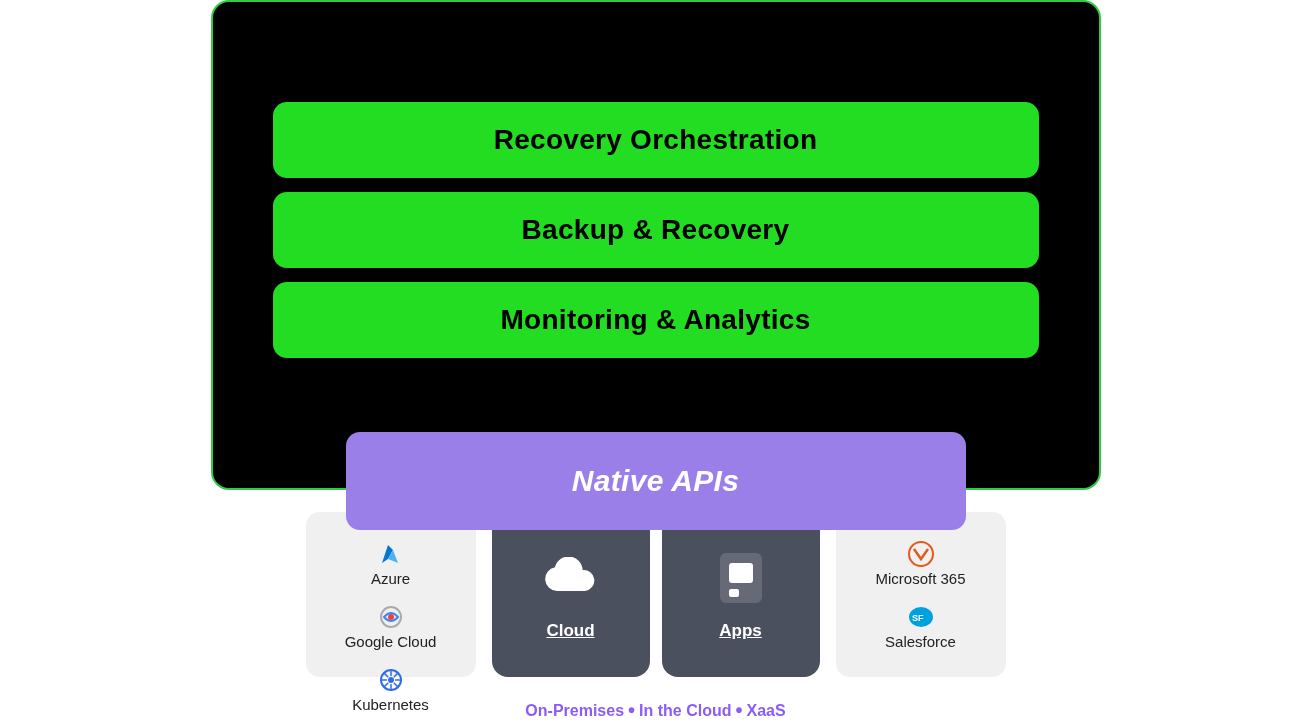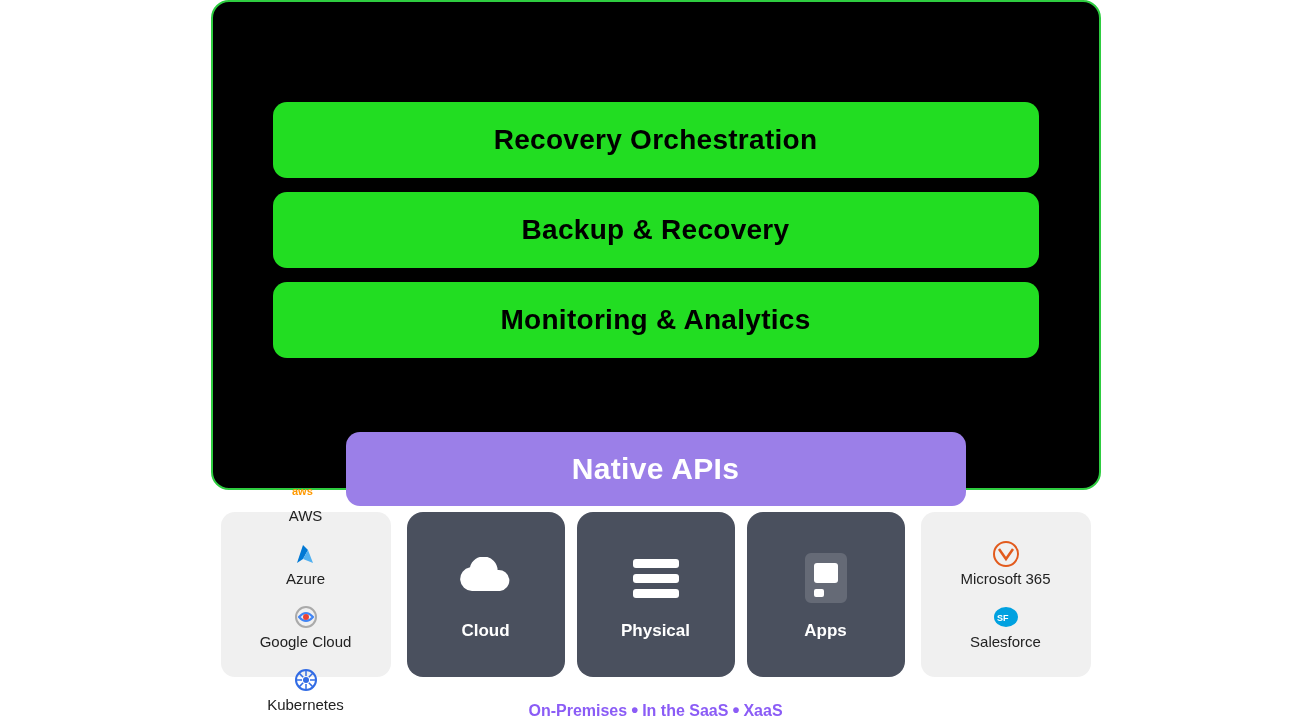--- a/index.html
+++ b/index.html
@@ -58,27 +58,28 @@
 
     
     .native-apis-bar {
       position: absolute;
       top: 432px;
       left: 50%;
       transform: translateX(-50%);
       width: 620px;
       background: #9b7fe8;
       border-radius: 14px;
-      padding: 20px 20px;
+      padding: 32px 20px;
       text-align: center;
       font-size: 30px;
       font-weight: 700;
       color: #fff;
       letter-spacing: 0.01em;
       z-index: 10;
+      font-style: italic;
     }
 
     
     .cards-row {
       position: absolute;
       top: 512px;
       left: 0;
       right: 0;
       width: 1311px;
       display: flex;
@@ -129,20 +130,21 @@
       border-radius: 16px;
       width: 158px;
       height: 165px;
       display: flex;
       flex-direction: column;
       align-items: center;
       justify-content: center;
       gap: 12px;
       margin: 0 6px;
       color: #fff;
+      text-decoration: underline;
     }
 
     .card-icon {
       width: 60px;
       height: 60px;
       display: flex;
       align-items: center;
       justify-content: center;
     }
 
@@ -248,30 +250,20 @@
     <div class="card">
       <div class="card-icon">
         <svg width="56" height="44" viewBox="0 0 56 44">
           <path d="M42 34H14a12 12 0 01-2-23.8 14 14 0 0127.6 2.8A10 10 0 0142 34z" fill="white"></path>
         </svg>
       </div>
       <span class="card-label">Cloud</span>
     </div>
 
 
-    <div class="card">
-      <div class="card-icon">
-        <svg width="54" height="48" viewBox="0 0 54 48">
-          <rect x="4" y="4" width="46" height="9" rx="3" fill="white"></rect>
-          <rect x="4" y="19" width="46" height="9" rx="3" fill="white"></rect>
-          <rect x="4" y="34" width="46" height="9" rx="3" fill="white"></rect>
-        </svg>
-      </div>
-      <span class="card-label">Physical</span>
-    </div>
 
     <div class="card">
       <div class="card-icon">
         <svg width="50" height="56" viewBox="0 0 50 56">
           <rect x="5" y="3" width="40" height="48" rx="5" fill="white" opacity="0.15" stroke="white" stroke-width="2"></rect>
           <rect x="13" y="12" width="24" height="20" rx="3" fill="white"></rect>
           <rect x="13" y="38" width="10" height="8" rx="2" fill="white"></rect>
         </svg>
       </div>
       <span class="card-label">Apps</span>
@@ -299,18 +291,18 @@
         </div>
         <span>Salesforce</span>
       </div>
     </div>
 
   </div>
 
   <div class="bottom-text">
     <span>On-Premises</span>
     <span class="bottom-dot">•</span>
-    <span>In the SaaS</span>
+    <span>In the Cloud</span>
     <span class="bottom-dot">•</span>
     <span>XaaS</span>
   </div>
 
 </div>
 
 </body></html>

